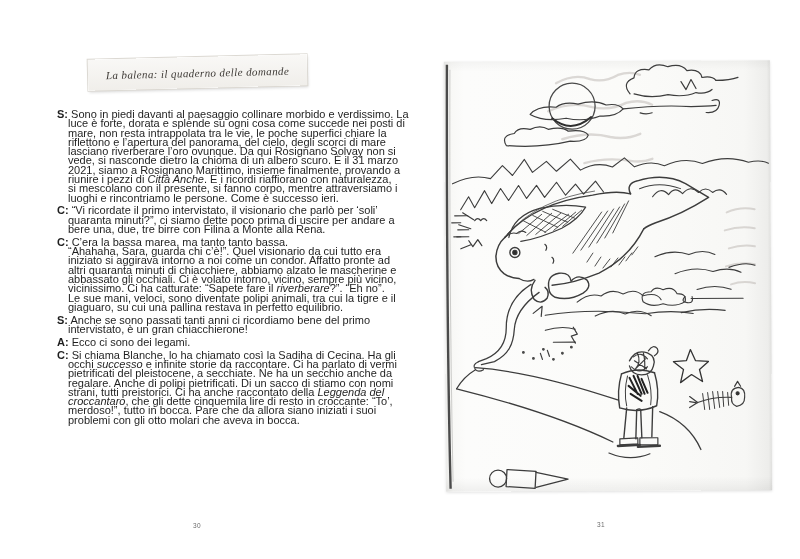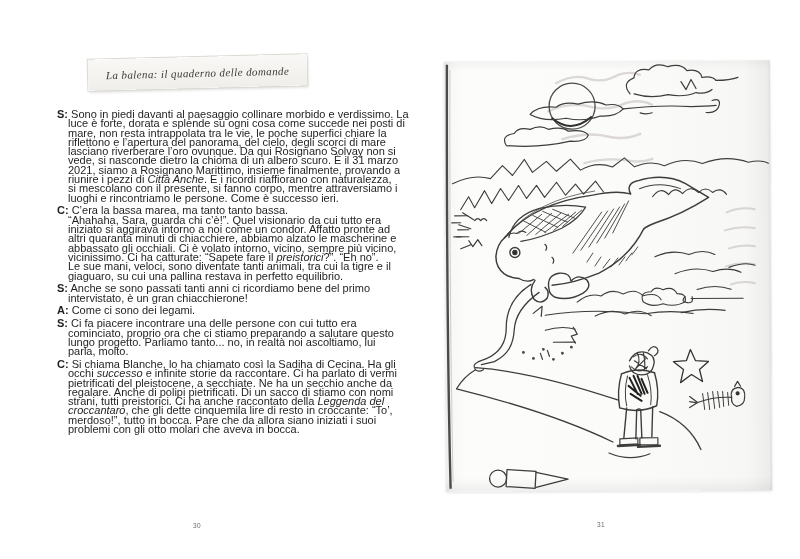--- a/index.html
+++ b/index.html
@@ -40,35 +40,34 @@
         <div class="para"><span class="speaker">S:</span> <span>Sono in piedi davanti al paesaggio collinare morbido e verdissimo. La
 luce è forte, dorata e splende su ogni cosa come succede nei posti di
 mare, non resta intrappolata tra le vie, le poche superfici chiare la
 riflettono e l’apertura del panorama, del cielo, degli scorci di mare
 lasciano riverberare l’oro ovunque. Da qui Rosignano Solvay non si
 vede, si nasconde dietro la chioma di un albero scuro. È il 31 marzo
 2021, siamo a Rosignano Marittimo, insieme finalmente, provando a
 riunire i pezzi di </span><em>Città Anche</em><span>. E i ricordi riaffiorano con naturalezza,
 si mescolano con il presente, si fanno corpo, mentre attraversiamo i
 luoghi e rincontriamo le persone. Come è successo ieri.</span></div>
+        <div class="para"><span class="speaker">C:</span> <span>“Vi ricordate il primo intervistato, il visionario che parlò per ‘soli’
+quaranta minuti?”, ci siamo dette poco prima di uscire per andare a
+bere una, due, tre birre con Filina a Monte alla Rena.</span></div>
         <div class="para"><span class="speaker">C:</span> <span>C’era la bassa marea, ma tanto tanto bassa.
 “Ahahaha, Sara, guarda chi c’è!”. Quel visionario da cui tutto era
 iniziato si aggirava intorno a noi come un condor. Affatto pronte ad
 altri quaranta minuti di chiacchiere, abbiamo alzato le mascherine e
 abbassato gli occhiali. Ci è volato intorno, vicino, sempre più vicino,
-vicinissimo. Ci ha catturate: “Sapete fare il </span><em>preistorici</em><span>?”. “Eh no”.
-Le sue mani, veloci, sono diventate tanti animali, tra cui la tigre e il
+vicinissimo. Ci ha catturate: “Sapete fare il </span><em>riverberare</em><span>?”. “Eh no”.
+Le sue mani, veloci, sono diventate polipi animali, tra cui la tigre e il
 giaguaro, su cui una pallina restava in perfetto equilibrio.</span></div>
         <div class="para"><span class="speaker">S:</span> <span>Anche se sono passati tanti anni ci ricordiamo bene del primo
 intervistato, è un gran chiacchierone!</span></div>
-        <div class="para"><span class="speaker">A:</span> <span>Come ci sono dei legami.</span></div>
-        <div class="para"><span class="speaker">S:</span> <span>Ci fa piacere incontrare una delle persone con cui tutto era
-cominciato, proprio ora che ci stiamo preparando a salutare questo
-lungo progetto. Parliamo tanto... no, in realtà noi ascoltiamo, lui
-parla, molto.</span></div>
+        <div class="para"><span class="speaker">A:</span> <span>Ecco ci sono dei legami.</span></div>
         <div class="para"><span class="speaker">C:</span> <span>Si chiama Blanche, lo ha chiamato così la Sadiha di Cecina. Ha gli
 occhi </span><em>successo</em><span> e infinite storie da raccontare. Ci ha parlato di vermi
 pietrificati del pleistocene, a secchiate. Ne ha un secchio anche da
 regalare. Anche di polipi pietrificati. Di un sacco di stiamo con nomi
 strani, tutti preistorici. Ci ha anche raccontato della </span><em>Leggenda del
 croccantaro</em><span>, che gli dette cinquemila lire di resto in croccante: “To’,
 merdoso!”, tutto in bocca. Pare che da allora siano iniziati i suoi
 problemi con gli otto molari che aveva in bocca.</span></div>
       </div>
     <div class="pnum pnum-left">30</div>

